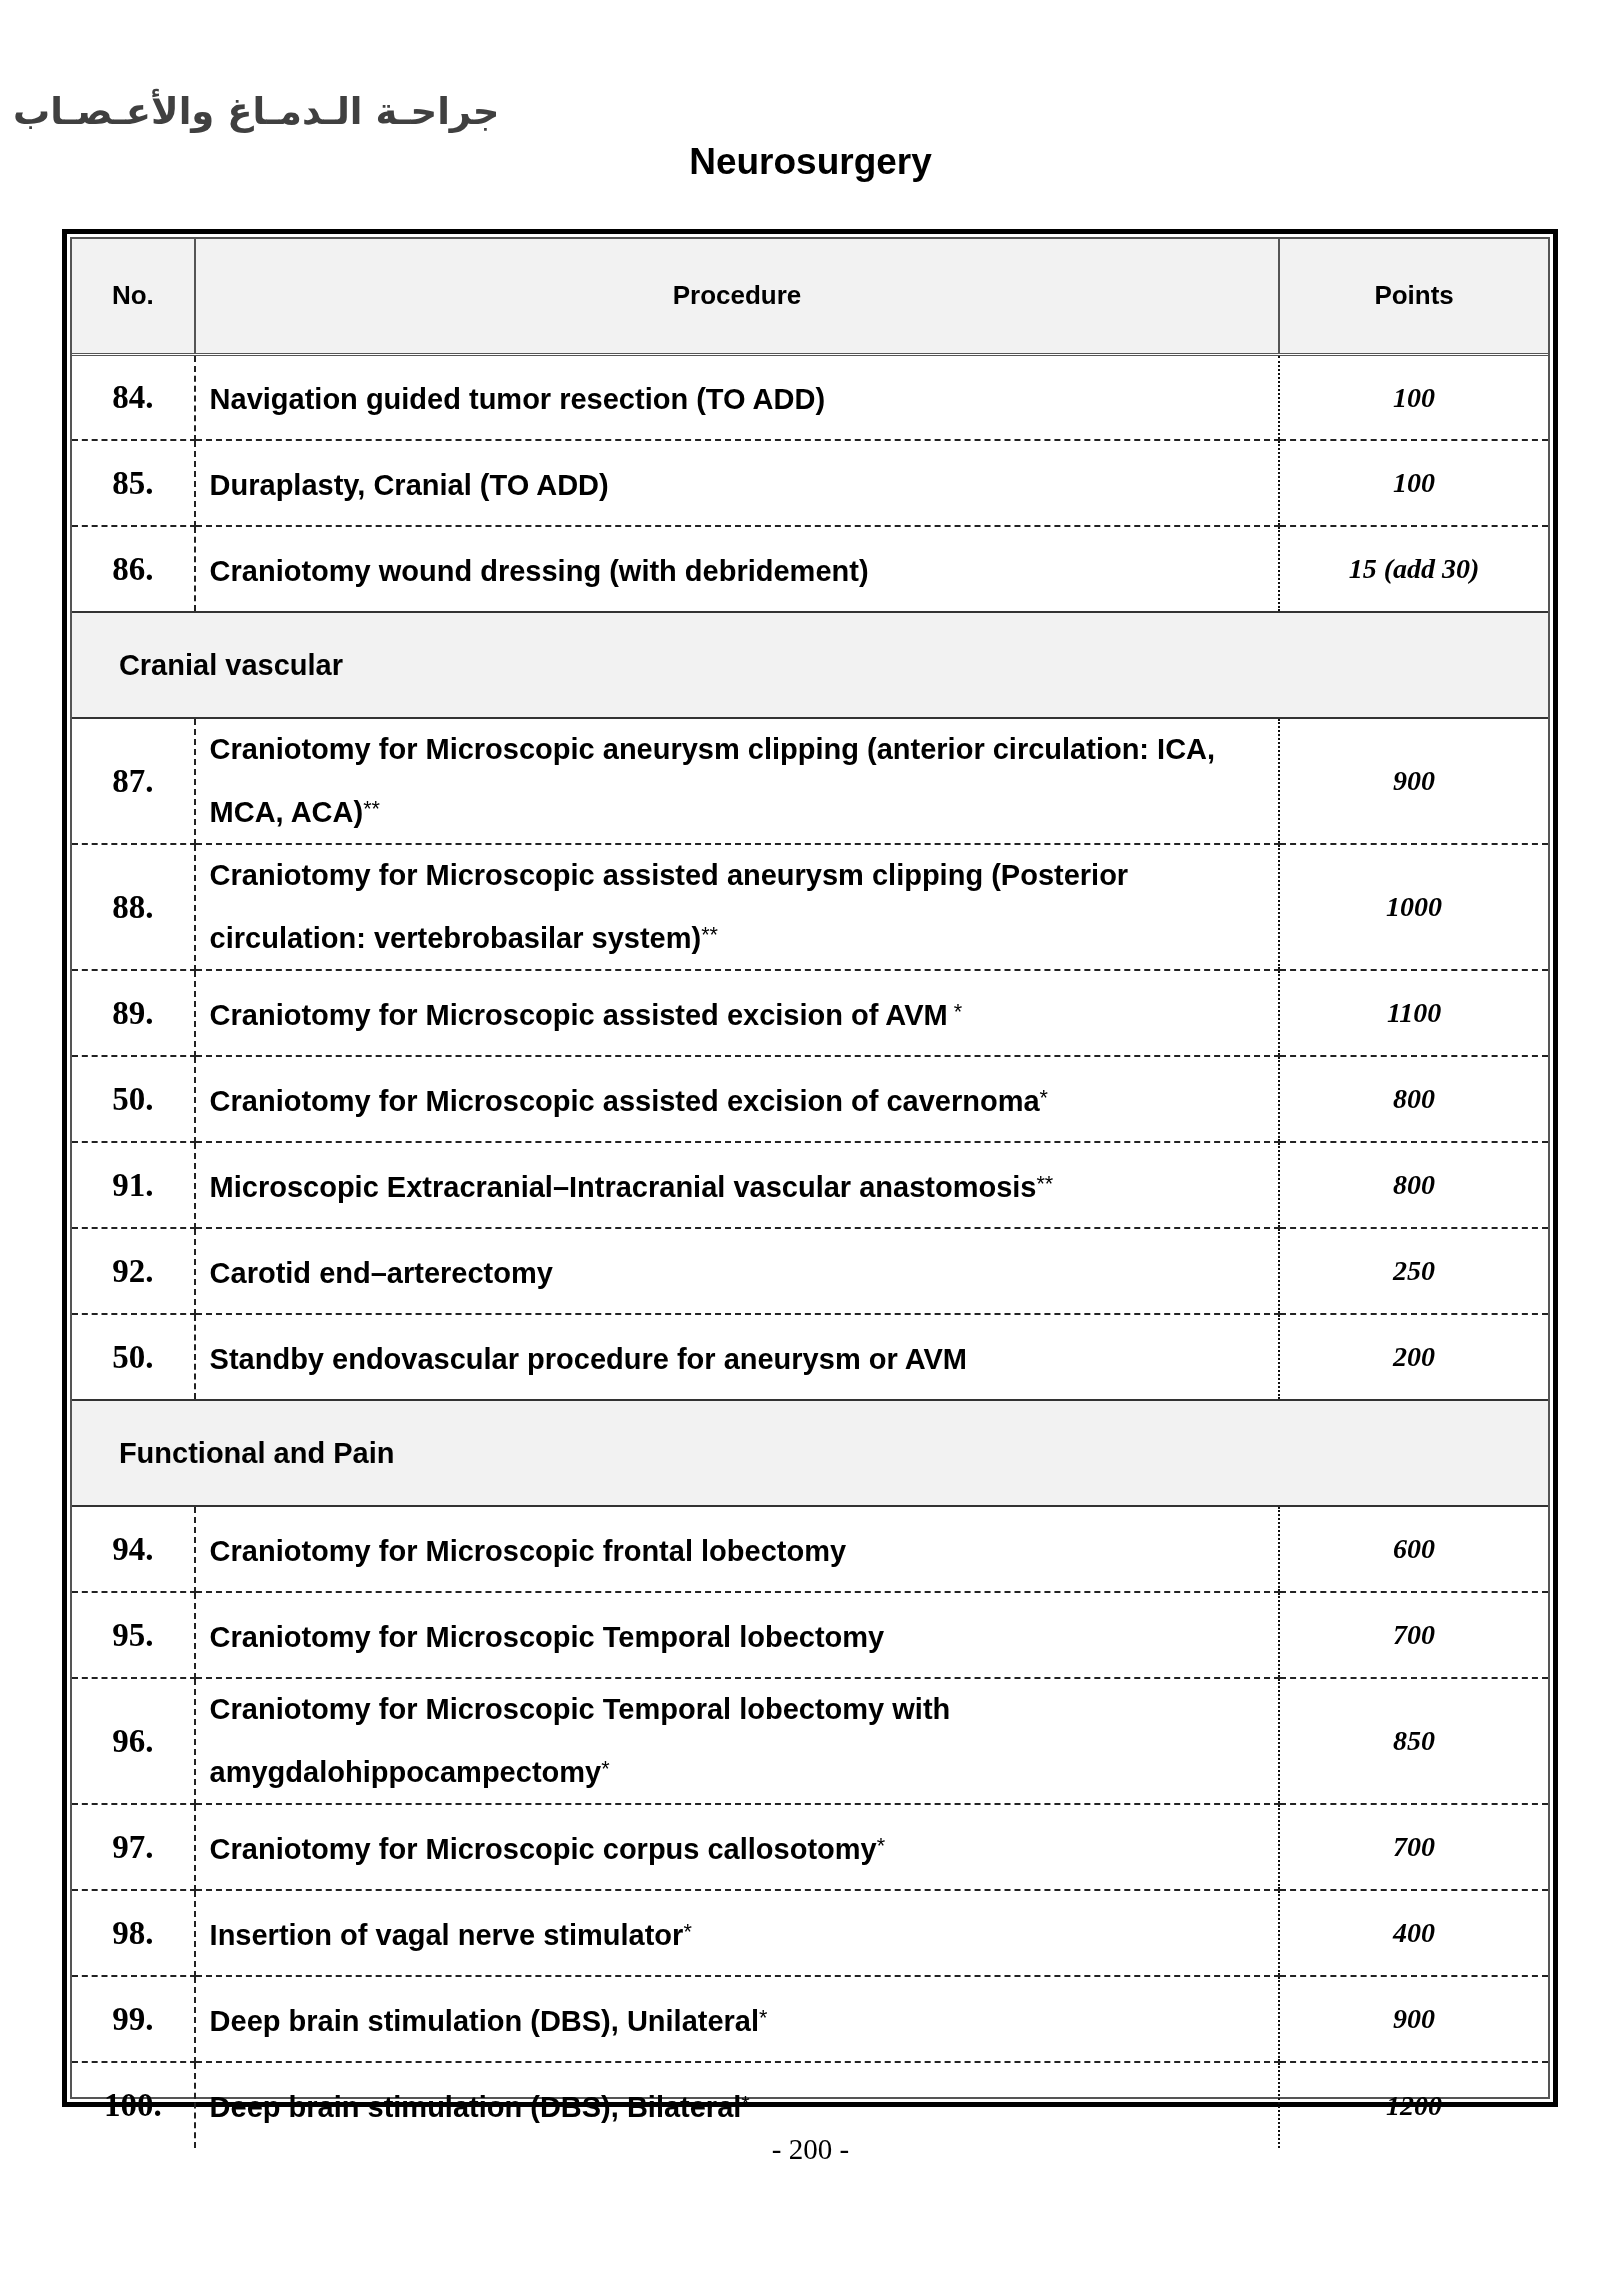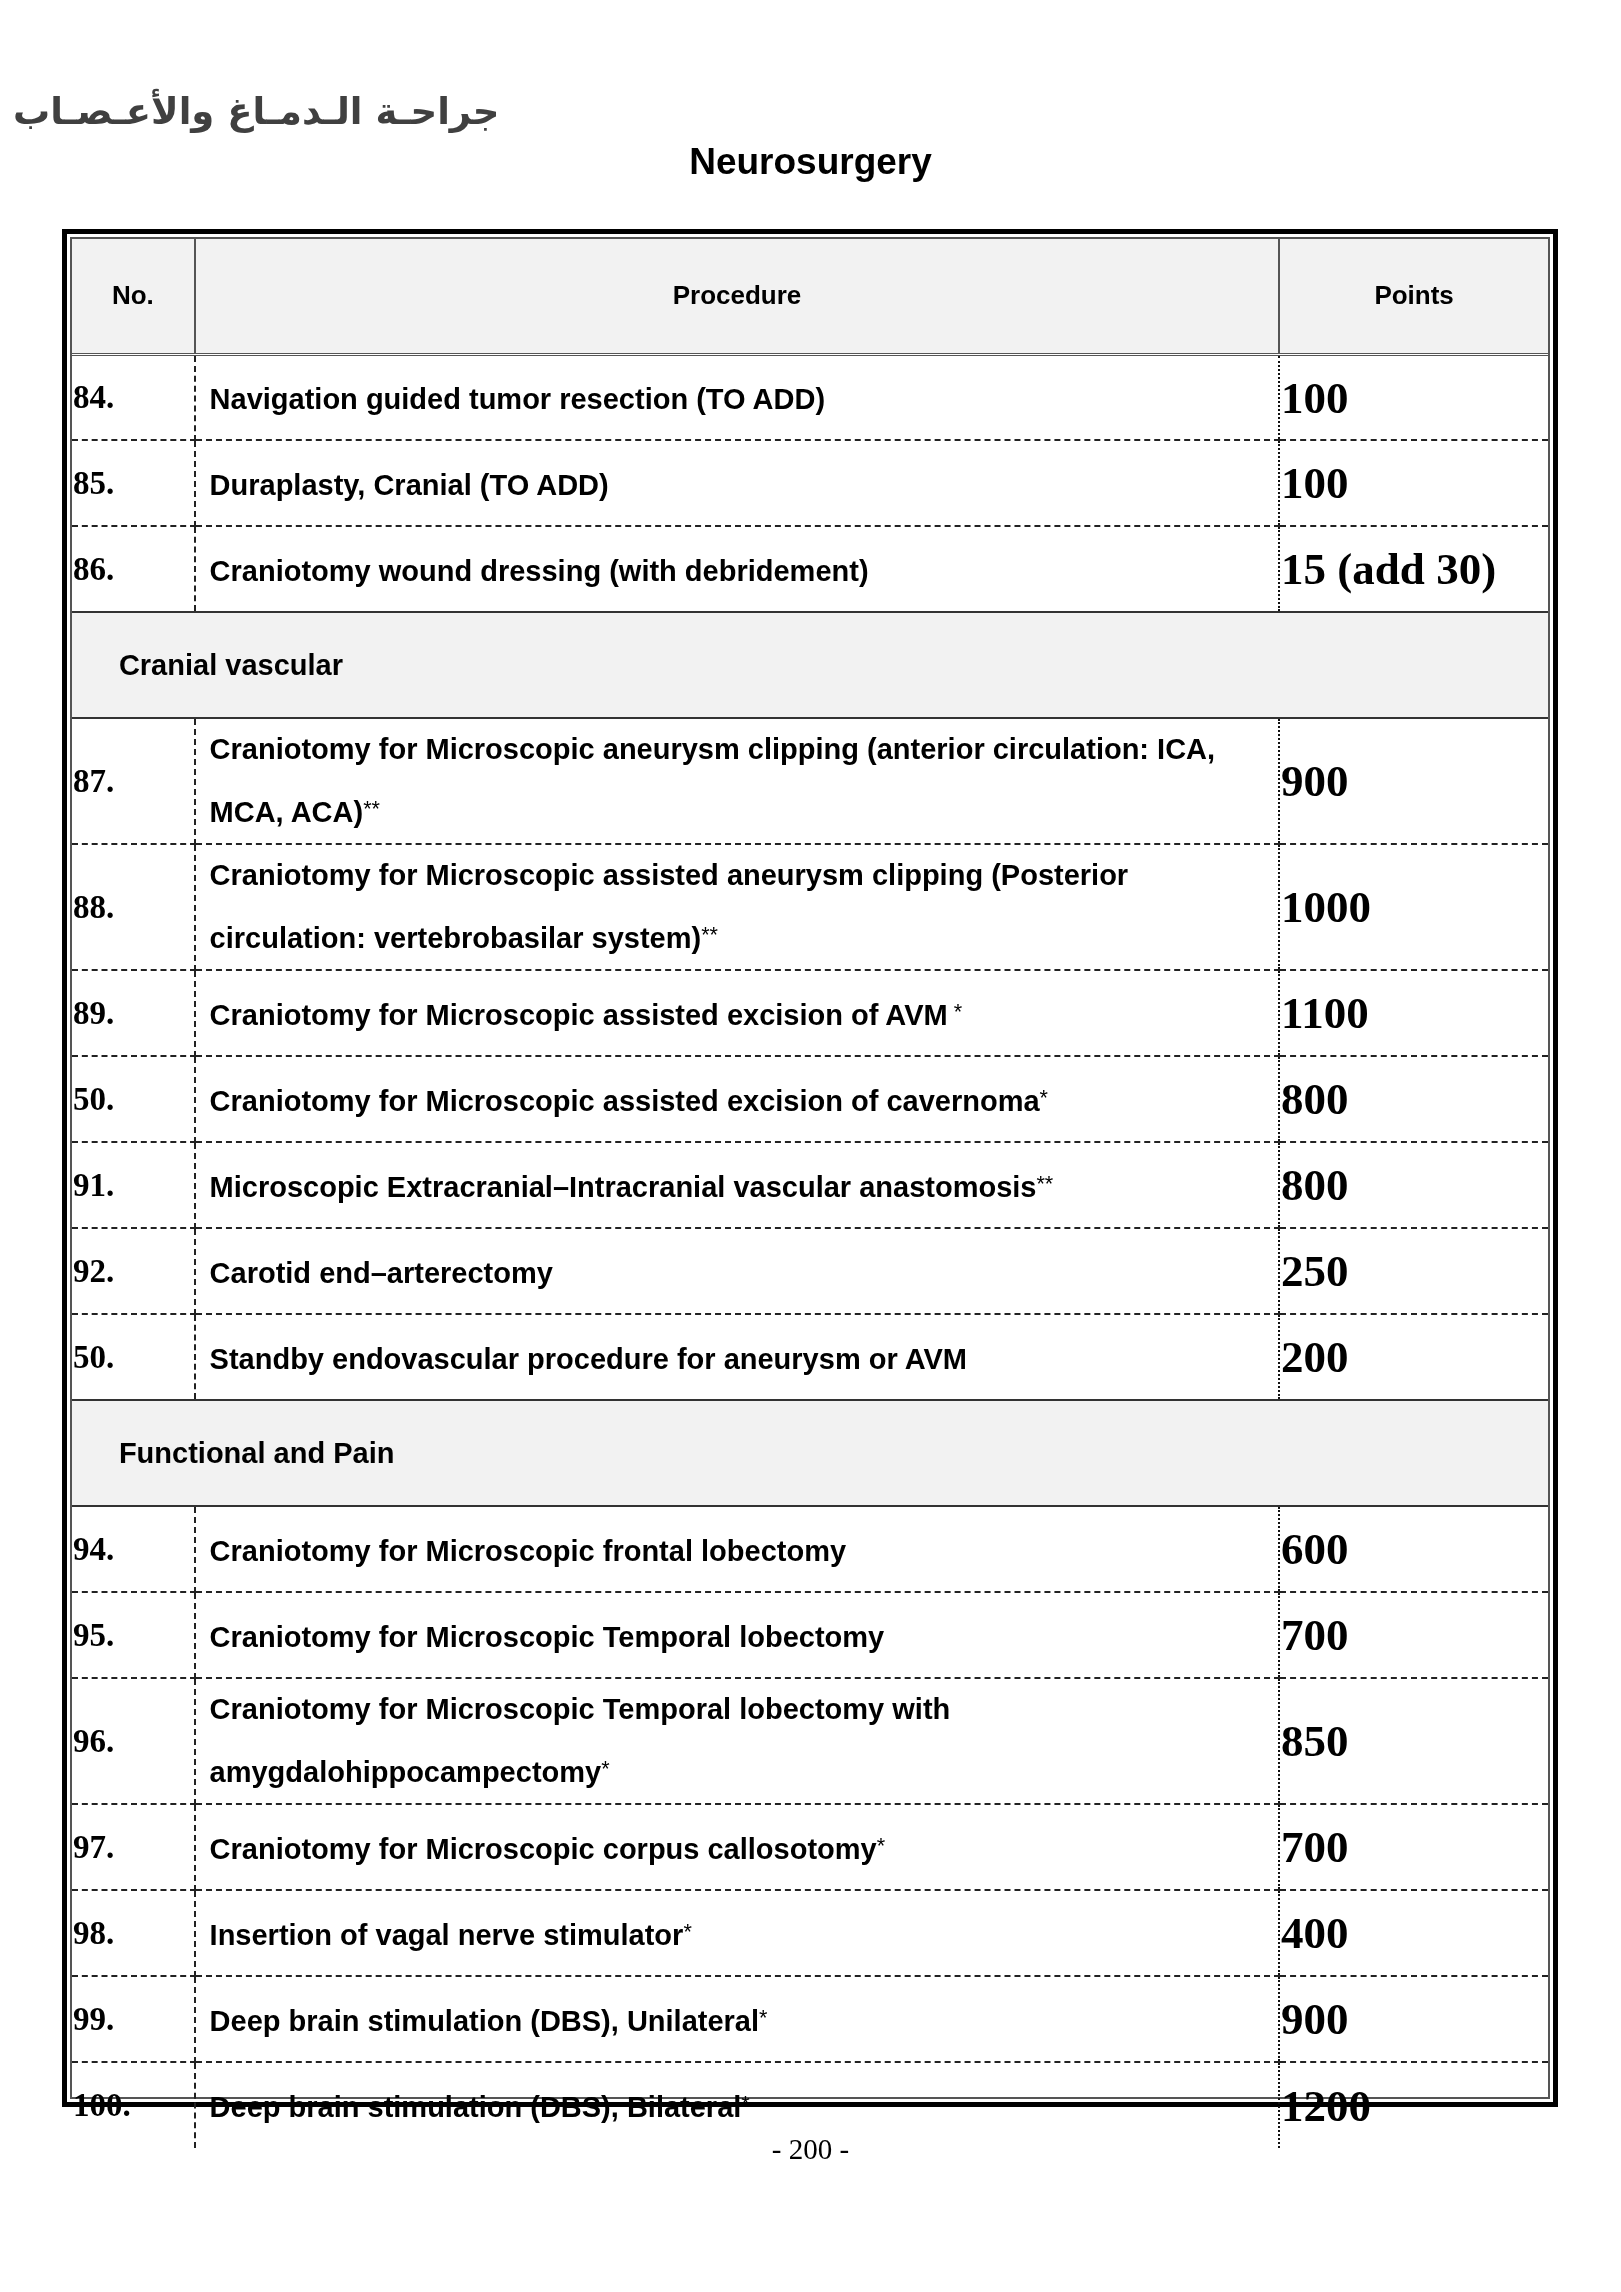--- a/index.html
+++ b/index.html
@@ -32,28 +32,30 @@
     background: #f2f2f2; font-family: "Liberation Sans", sans-serif; font-weight: bold;
     font-size: 26px; color: #000; height: 112px; text-align: center;
     border-right: 2.9px double #555; border-bottom: 3.9px double #555;
   }
   th:last-child { border-right: none; }
   td {
     border-bottom: 2px dashed #222; vertical-align: middle; color: #000;
   }
   td.no {
     font-family: "Liberation Serif", serif; font-weight: bold; font-size: 33px;
-    text-align: left; border-right: 2px dashed #222;
+    text-align: center; border-right: 2px dashed #222;
   }
   td.proc {
     font-family: "Liberation Sans", sans-serif; font-weight: bold; font-size: 29px;
     padding-left: 13.7px; line-height: 59px; border-right: 2.9px dotted #111;
   }
   td.pts {
-    font-family: "Liberation Serif", serif; font-weight: bold; font-size: 45px;
+    font-family: "Liberation Serif", serif; font-weight: bold; font-size: 28px;
+    text-align: center;
+    font-style: italic;
   }
   tr.section td {
     background: #f2f2f2; font-family: "Liberation Sans", sans-serif; font-weight: bold;
     font-size: 29px; padding-left: 47px; border-top: 2px solid #333; border-bottom: 2px solid #333;
   }
   tr.r-single { height: 86px; }
   tr.r-double { height: 119px; margin-left: 44px; }
   tr.r-sec { height: 106px; }
   tr:last-child td { border-bottom: none; }
   .ast { font-weight: normal; font-size: 21.6px; vertical-align: 5.9px; }

